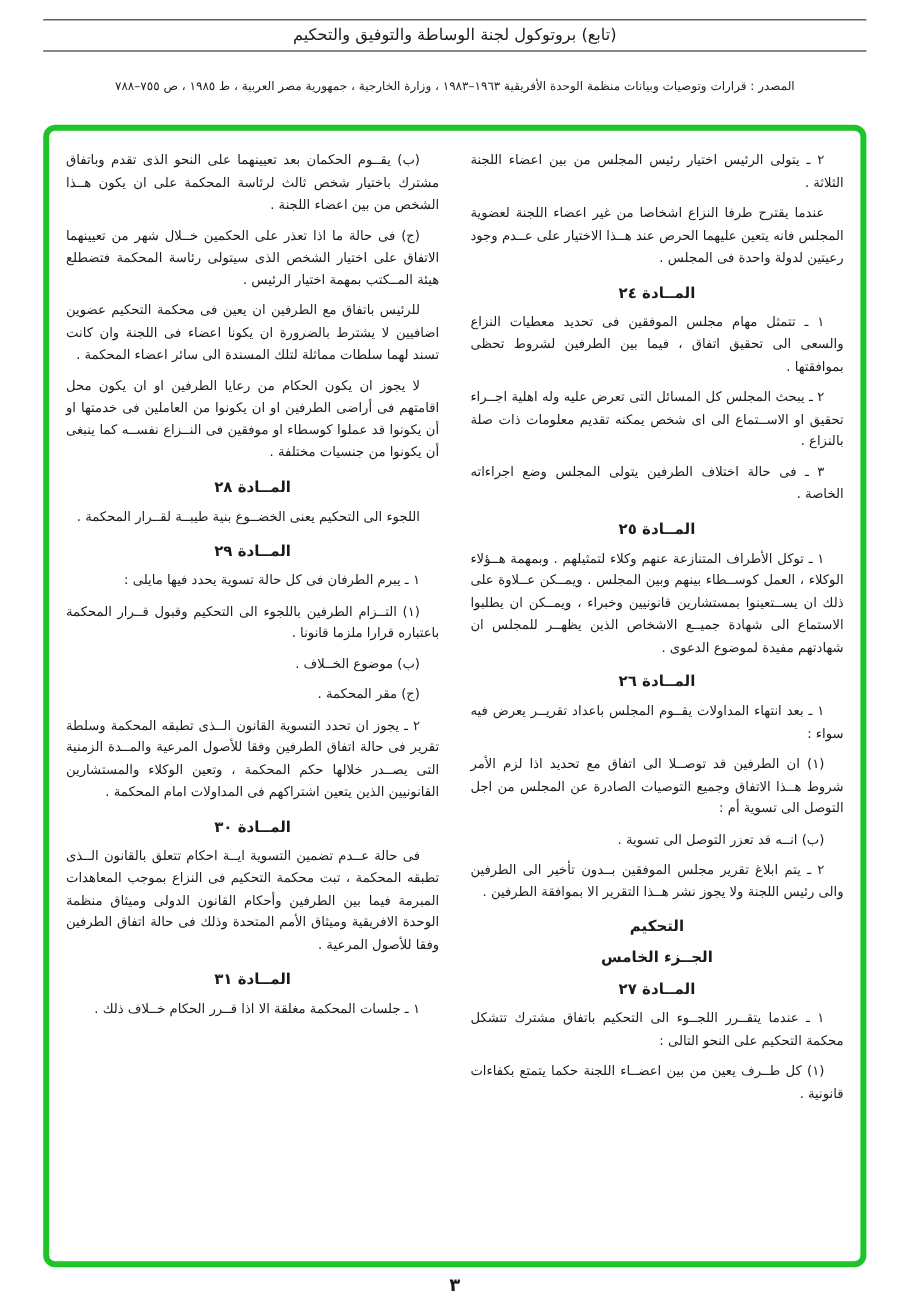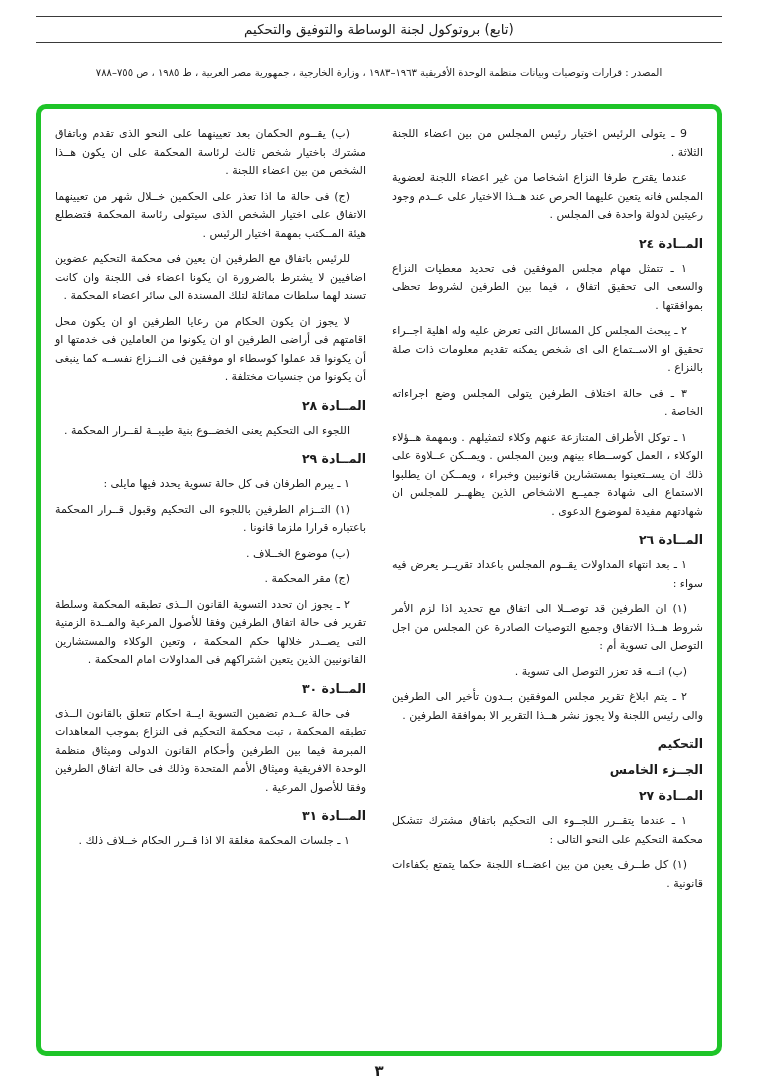--- a/index.html
+++ b/index.html
@@ -61,20 +61,21 @@
     font-size: 11px;
     line-height: 18.5px;
     text-align: justify;
     text-align-last: right;
     margin-bottom: 7px;
     text-indent: 16px;
   }
   .block.heading {
     font-weight: bold;
     font-size: 12.5px;
+    text-align: center;
     margin: 11px 0 9px 0;
   }
 
   
   .page-number {
     position: absolute;
     bottom: 14px;
     left: 0;
     right: 0;
     text-align: center;
@@ -90,26 +91,27 @@
   <div class="header">
     <div class="rule"></div>
     <div class="title">(تابع) بروتوكول لجنة الوساطة والتوفيق والتحكيم</div>
     <div class="rule"></div>
     <div class="source">المصدر :  قرارات وتوصيات وبيانات منظمة الوحدة الأفريقية ١٩٦٣–١٩٨٣ ، وزارة الخارجية ، جمهورية مصر العربية ، ط ١٩٨٥ ، ص ٧٥٥–٧٨٨</div>
   </div>
 
   <div class="frame">
     <div class="columns">
       <div class="col">
-          <div class="block para">9 ـ يتولى الرئيس اختيار رئيس المجلس من بين اعضاء اللجنة الثلاثة .</div>
+          <div class="block para">٢ ـ يتولى الرئيس اختيار رئيس المجلس من بين اعضاء اللجنة الثلاثة .</div>
           <div class="block para">عندما يقترح طرفا النزاع اشخاصا من غير اعضاء اللجنة لعضوية المجلس فانه يتعين عليهما الحرص عند هــذا الاختيار على عــدم وجود رعيتين لدولة واحدة فى المجلس .</div>
           <div class="block heading">المــادة ٢٤</div>
           <div class="block para">١ ـ تتمثل مهام مجلس الموفقين فى تحديد معطيات النزاع والسعى الى تحقيق اتفاق ، فيما بين الطرفين لشروط تحظى بموافقتها .</div>
           <div class="block para">٢ ـ يبحث المجلس كل المسائل التى تعرض عليه وله اهلية اجــراء تحقيق او الاســتماع الى اى شخص يمكنه تقديم معلومات ذات صلة بالنزاع .</div>
           <div class="block para">٣ ـ فى حالة اختلاف الطرفين يتولى المجلس وضع اجراءاته الخاصة .</div>
+          <div class="block heading">المــادة ٢٥</div>
           <div class="block para">١ ـ توكل الأطراف المتنازعة عنهم وكلاء لتمثيلهم . وبمهمة هــؤلاء الوكلاء ، العمل كوســطاء بينهم وبين المجلس . ويمــكن عــلاوة على ذلك ان يســتعينوا بمستشارين قانونيين وخبراء ، ويمــكن ان يطلبوا الاستماع الى شهادة جميــع الاشخاص الذين يظهــر للمجلس ان شهادتهم مفيدة لموضوع الدعوى .</div>
           <div class="block heading">المــادة ٢٦</div>
           <div class="block para">١ ـ بعد انتهاء المداولات يقــوم المجلس باعداد تقريــر يعرض فيه سواء :</div>
           <div class="block para">(١) ان الطرفين قد توصــلا الى اتفاق مع تحديد اذا لزم الأمر شروط هــذا الاتفاق وجميع التوصيات الصادرة عن المجلس من اجل التوصل الى تسوية أم :</div>
           <div class="block para">(ب) انــه قد تعزر التوصل الى تسوية .</div>
           <div class="block para">٢ ـ يتم ابلاغ تقرير مجلس الموفقين بــدون تأخير الى الطرفين والى رئيس اللجنة ولا يجوز نشر هــذا التقرير الا بموافقة الطرفين .</div>
           <div class="block heading">التحكيم</div>
           <div class="block heading">الجــزء الخامس</div>
           <div class="block heading">المــادة ٢٧</div>
           <div class="block para">١ ـ عندما يتقــرر اللجــوء الى التحكيم باتفاق مشترك تتشكل محكمة التحكيم على النحو التالى :</div>

